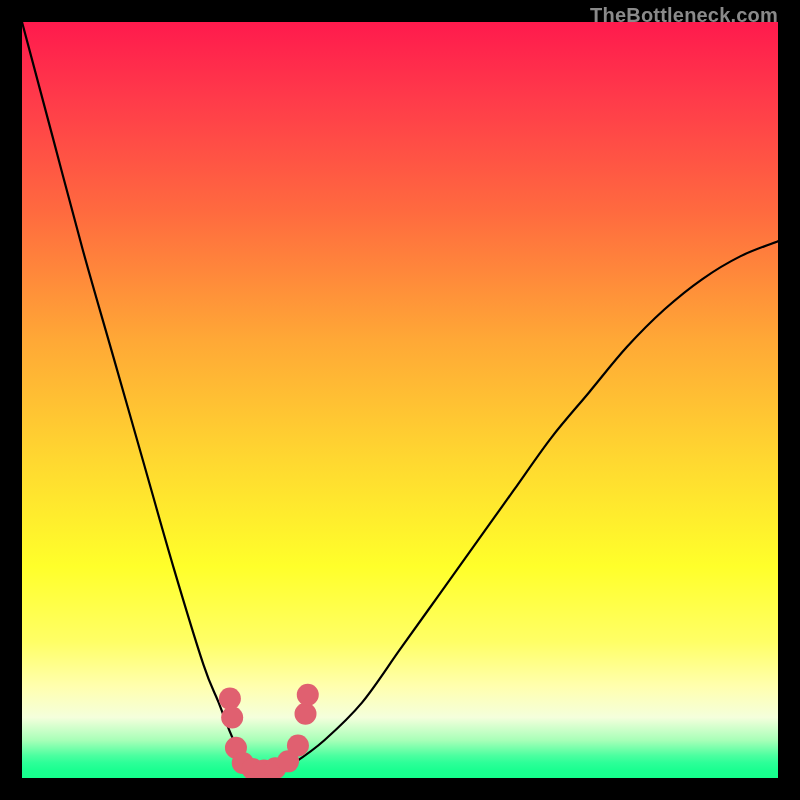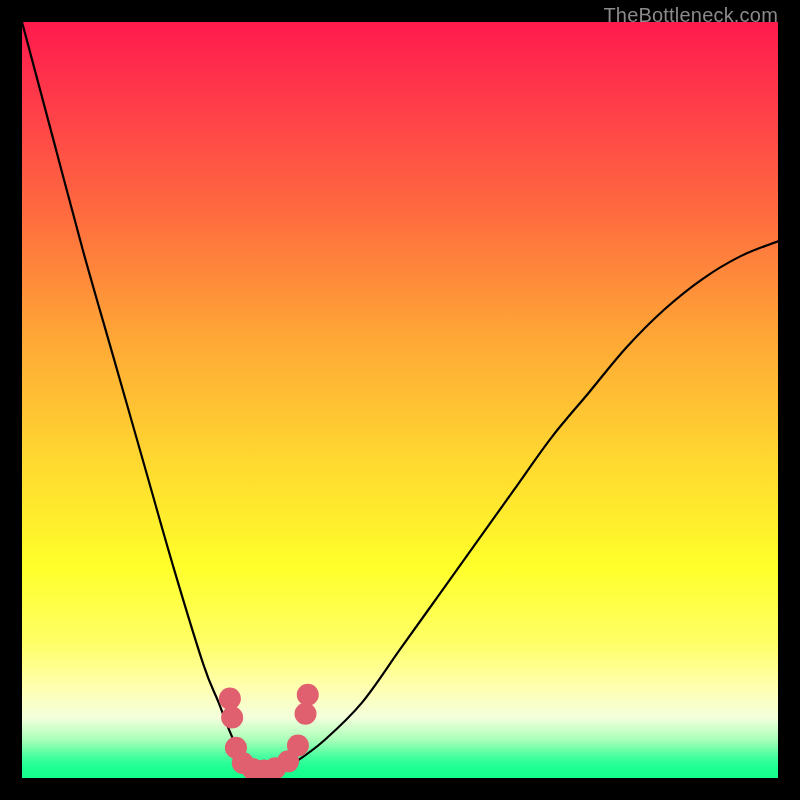--- a/index.html
+++ b/index.html
@@ -34,21 +34,21 @@
       #15ff8c 100%
     );
   }
   .watermark {
     position: absolute;
     top: 4px;
     right: 22px;
     color: #8a8a8a;
     font-size: 20px;
     letter-spacing: 0.2px;
-    font-weight: 400;
+    font-weight: 700;
     user-select: none;
     text-align: center;
   }
   svg.curve {
     position: absolute;
     left: 0;
     top: 0;
     width: 756px;
     height: 756px;
   }

